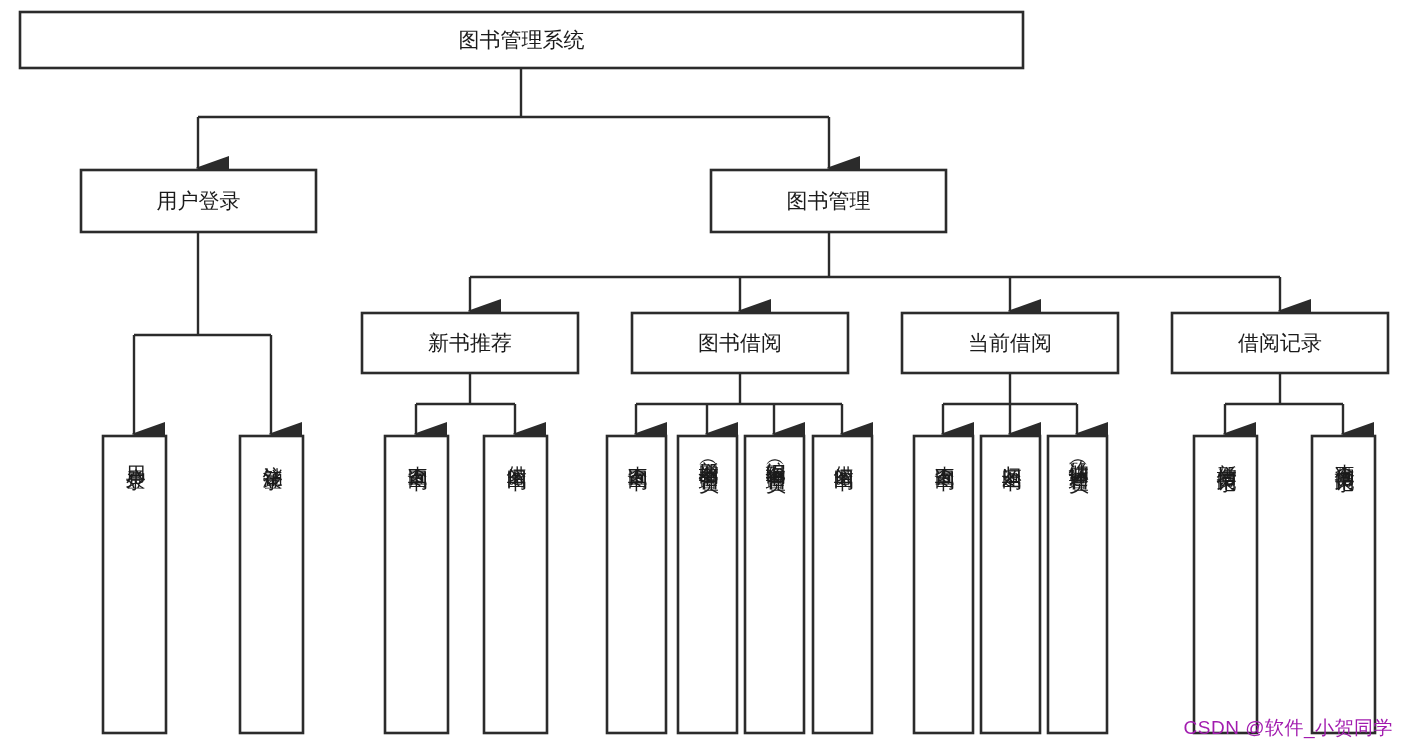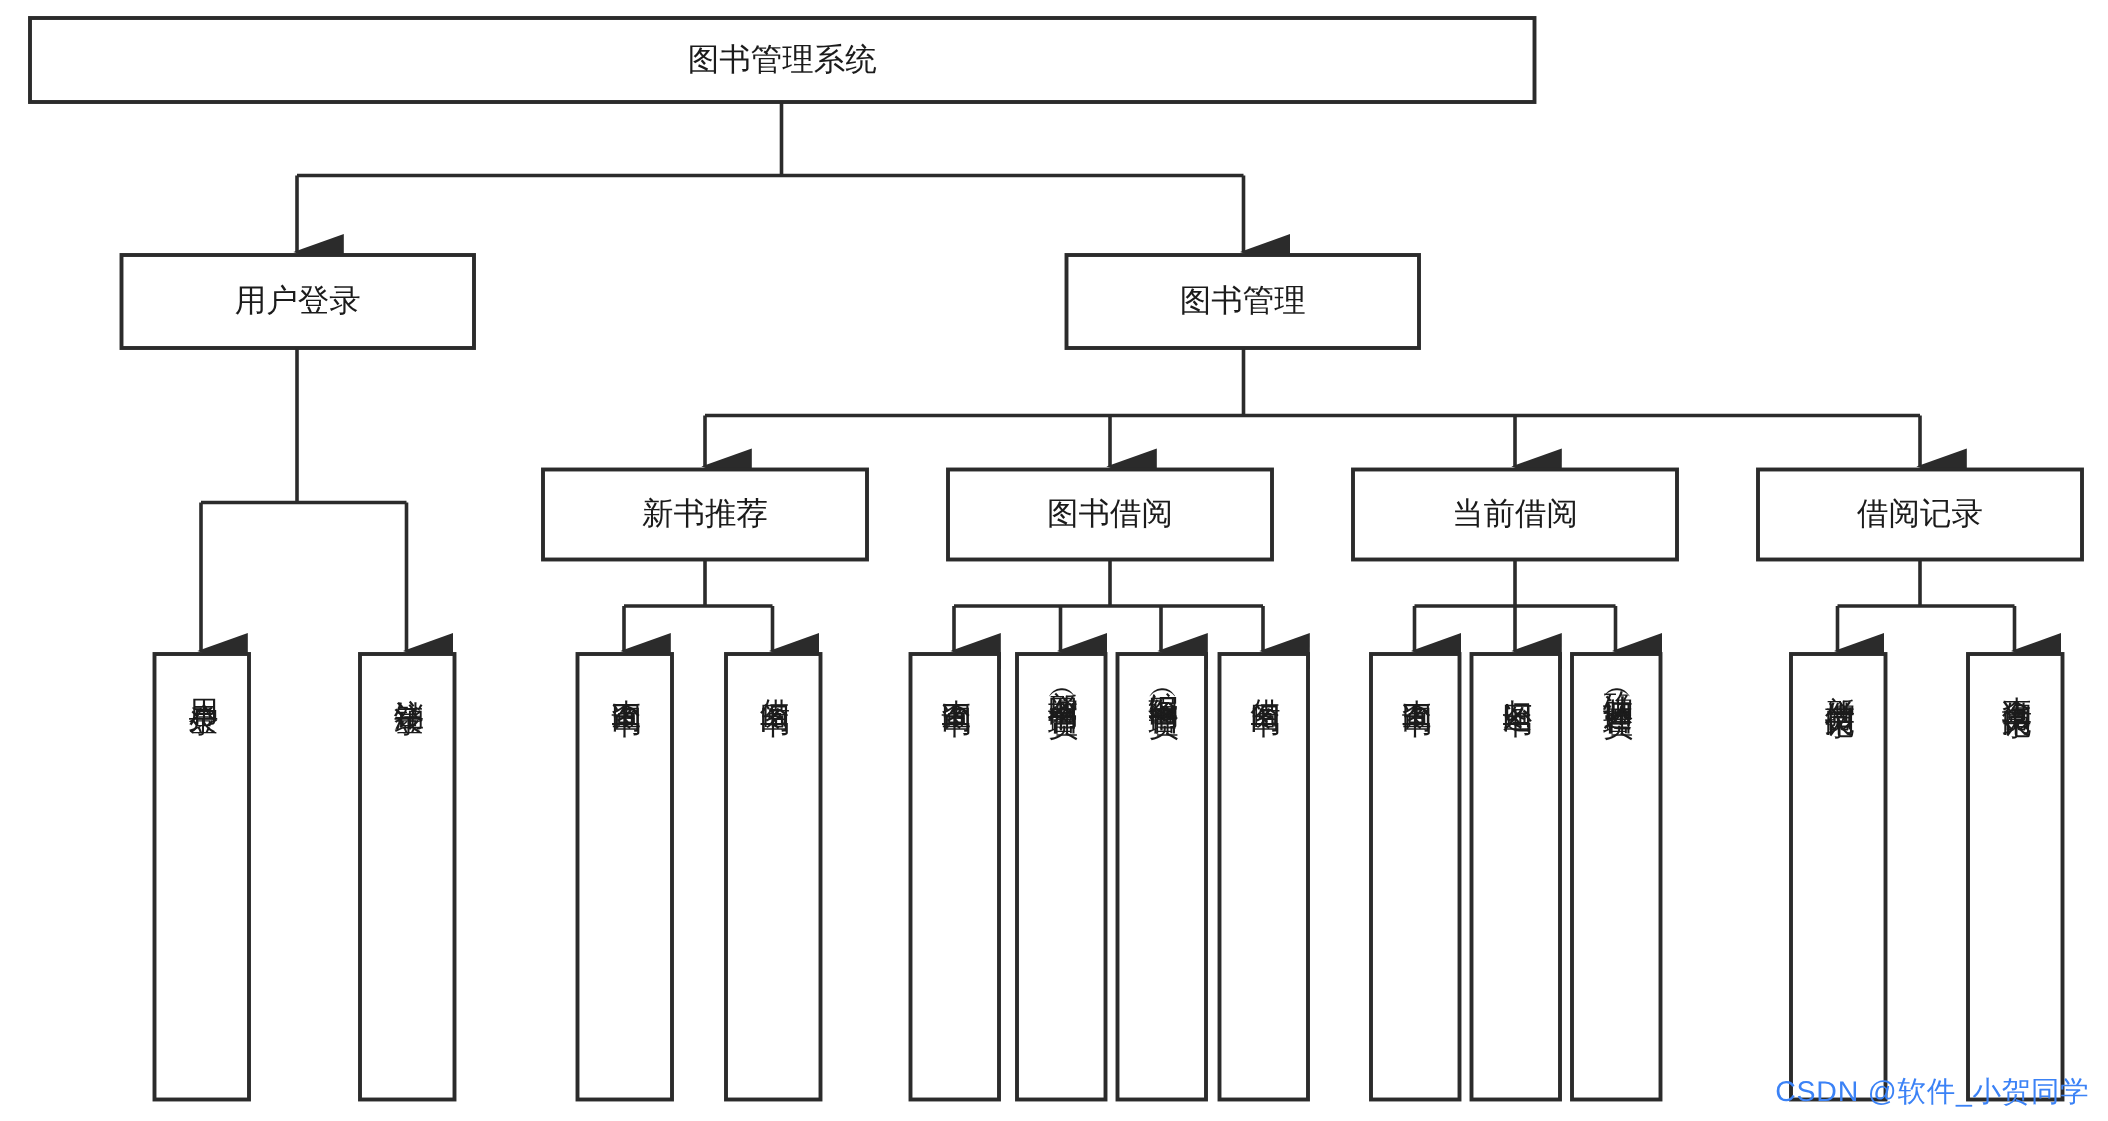--- a/index.html
+++ b/index.html
@@ -57,21 +57,21 @@
   .arrow-head {
     fill: #2b2b2b;
     stroke: none;
   }
   .watermark {
     position: absolute;
     right: 12px;
     bottom: 6px;
     font-family: "Liberation Sans", "DejaVu Sans", sans-serif;
     font-size: 19px;
-    color: #3b82f6;
+    color: #a21caf;
     white-space: nowrap;
     letter-spacing: 0.5px;
     user-select: none;
   }
 </style>
 </head>
 <body>
 
 <div id="diagram-root">
   <svg class="diagram" viewBox="0 0 1405 747" xmlns="http://www.w3.org/2000/svg">

